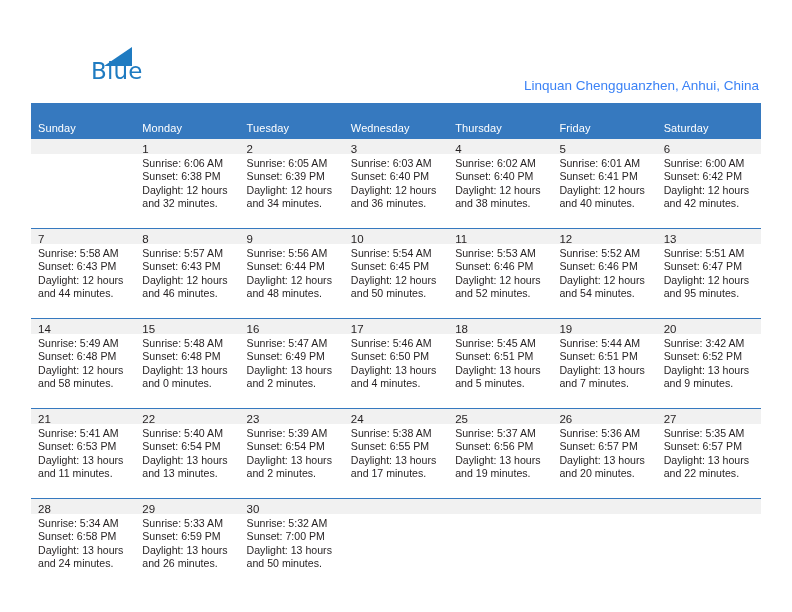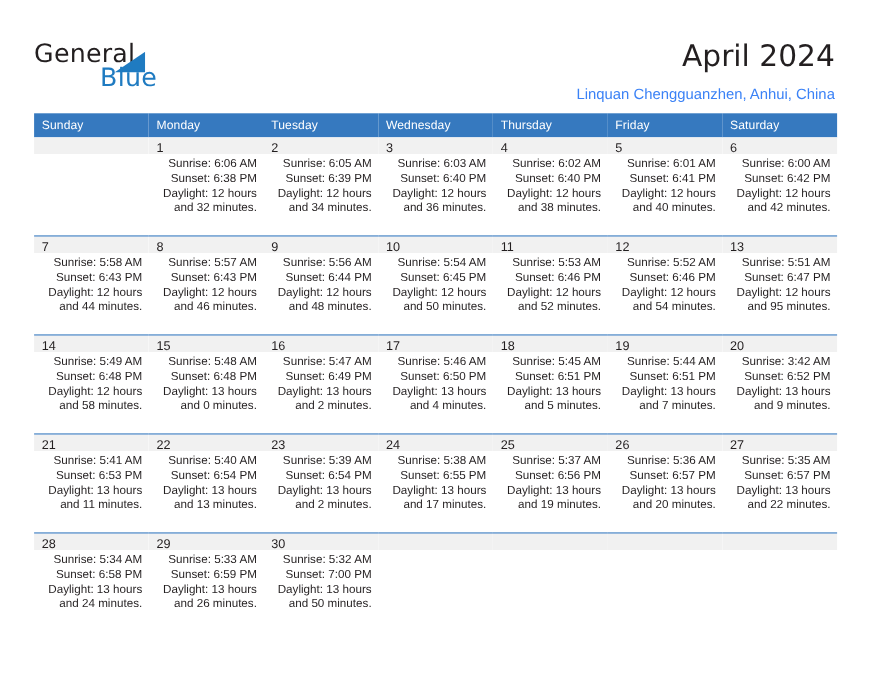--- a/index.html
+++ b/index.html
@@ -101,21 +101,21 @@
     width: 730px;
     border-collapse: collapse;
     table-layout: fixed;
   }
   .cal-table th {
     background: #3679bf;
     color: #ffffff;
     font-size: 11px;
     font-weight: 400;
     text-align: left;
-    padding: 5px 0 5px 7px;
+    padding: 19px 0 5px 7px;
     height: 12px;
     vertical-align: middle;
     letter-spacing: 0.1px;
   }
   .cal-table td {
     vertical-align: top;
     padding: 0;
     width: 104.28px;
   }
   .week-row > td {
@@ -139,42 +139,39 @@
     line-height: 15px;
   }
   .daynum.empty {
     color: transparent;
   }
   .details {
     padding: 3px 6px 0 7px;
     font-size: 10.6px;
     line-height: 13.4px;
     color: #231f20;
-    text-align: right;
   }
   .details div {
     white-space: nowrap;
   }
 </style>
 </head>
 <body>
 
 <div class="page">
 
   <div class="header">
 
     <div class="logo">
-      <span class="logo-general">General</span>
       <svg class="logo-triangle" viewBox="0 0 28 19">
         <polygon points="0,19 28,19 28,0" fill="#1f7bc1"></polygon>
       </svg>
       <span class="logo-blue">Blue</span>
     </div>
 
-    <div class="title">April 2024</div>
     <div class="subtitle">Linquan Chengguanzhen, Anhui, China</div>
   </div>
 
   <div class="calendar">
     <table class="cal-table">
       <thead>
         <tr id="weekday-header-row">
             <th>Sunday</th>
             <th>Monday</th>
             <th>Tuesday</th>

